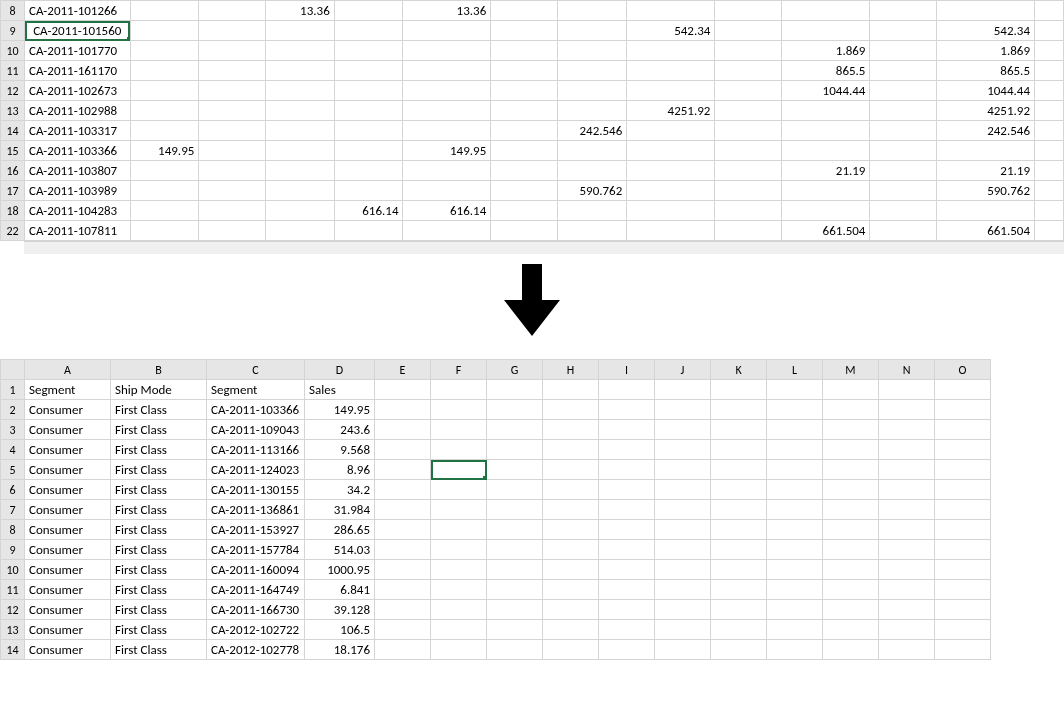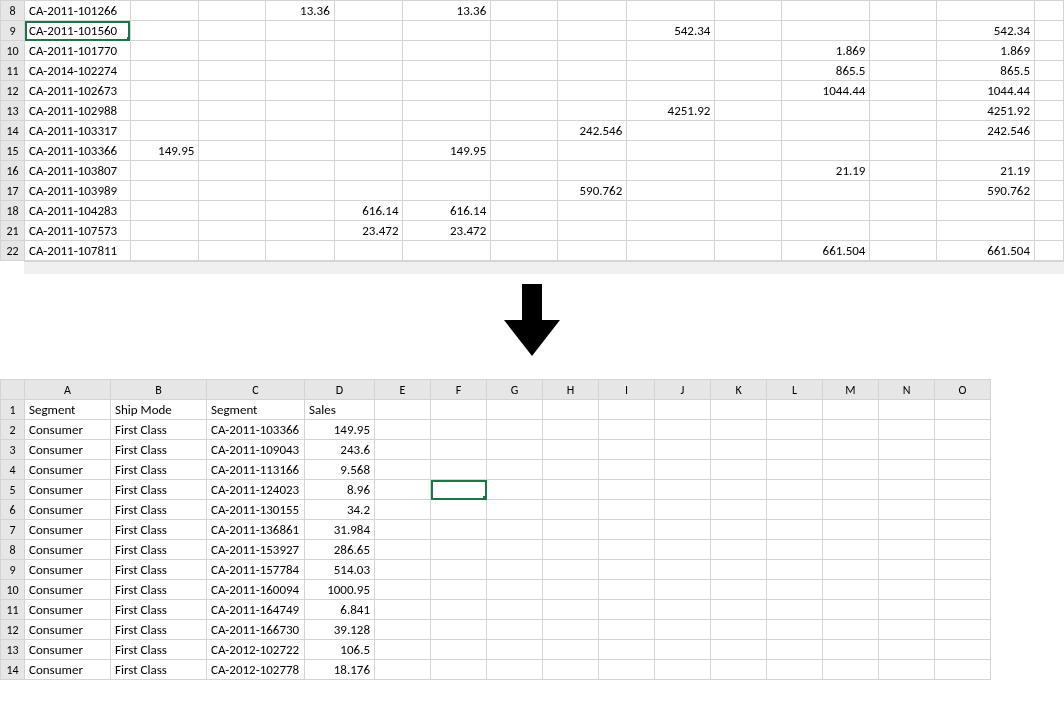--- a/index.html
+++ b/index.html
@@ -40,20 +40,21 @@
   .num {
     text-align: right;
   }
   .txt {
     text-align: left;
   }
   .selected {
     outline: 2px solid #217346;
     outline-offset: -2px;
     position: relative;
+    text-align: center;
   }
   .selected::after {
     content: '';
     position: absolute;
     right: -3px;
     bottom: -3px;
     width: 6px;
     height: 6px;
     background: #217346;
   }
@@ -144,21 +145,21 @@
         <td class="c7 num"></td>
         <td class="c8 num"></td>
         <td class="c9 num"></td>
         <td class="c10 num">1.869</td>
         <td class="c11 num"></td>
         <td class="c12 num">1.869</td>
         <td class="c13 num"></td>
       </tr>
       <tr>
         <td class="row-header">11</td>
-        <td class="c0 txt">CA-2014-102274</td>
+        <td class="c0 txt">CA-2011-161170</td>
         <td class="c1 num"></td>
         <td class="c2 num"></td>
         <td class="c3 num"></td>
         <td class="c4 num"></td>
         <td class="c5 num"></td>
         <td class="c6 num"></td>
         <td class="c7 num"></td>
         <td class="c8 num"></td>
         <td class="c9 num"></td>
         <td class="c10 num">865.5</td>
@@ -269,37 +270,20 @@
         <td class="c13 num"></td>
       </tr>
       <tr>
         <td class="row-header">18</td>
         <td class="c0 txt">CA-2011-104283</td>
         <td class="c1 num"></td>
         <td class="c2 num"></td>
         <td class="c3 num"></td>
         <td class="c4 num">616.14</td>
         <td class="c5 num">616.14</td>
-        <td class="c6 num"></td>
-        <td class="c7 num"></td>
-        <td class="c8 num"></td>
-        <td class="c9 num"></td>
-        <td class="c10 num"></td>
-        <td class="c11 num"></td>
-        <td class="c12 num"></td>
-        <td class="c13 num"></td>
-      </tr>
-      <tr>
-        <td class="row-header">21</td>
-        <td class="c0 txt">CA-2011-107573</td>
-        <td class="c1 num"></td>
-        <td class="c2 num"></td>
-        <td class="c3 num"></td>
-        <td class="c4 num">23.472</td>
-        <td class="c5 num">23.472</td>
         <td class="c6 num"></td>
         <td class="c7 num"></td>
         <td class="c8 num"></td>
         <td class="c9 num"></td>
         <td class="c10 num"></td>
         <td class="c11 num"></td>
         <td class="c12 num"></td>
         <td class="c13 num"></td>
       </tr>
       <tr>

